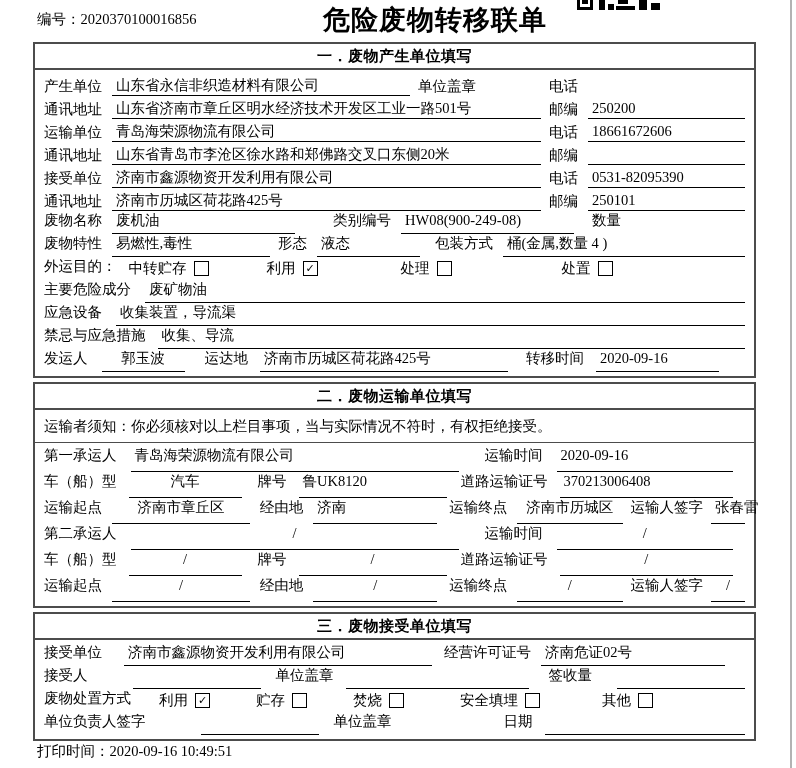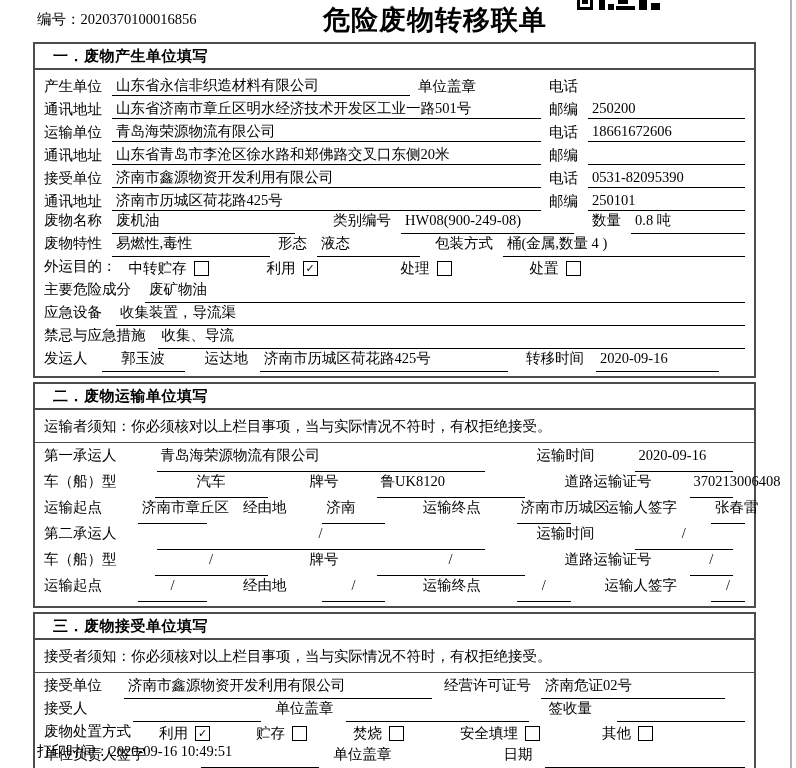--- a/index.html
+++ b/index.html
@@ -13,28 +13,28 @@
   .main-title {
     position:absolute; left:435px; top:2px; transform:translateX(-50%);
     font-size:27px; font-weight:bold; letter-spacing:1px; white-space:nowrap;
   }
   .qr-frag { position:absolute; left:577px; top:0; }
   .window-edge { position:absolute; left:790px; top:0; width:2px; height:768px; background:#b3b3b3; }
 
   .form { position:absolute; left:33px; top:42px; width:723px; }
   .box { border:2px solid #4c4c4c; background:#fff; margin-bottom:4px; }
   .sec-title {
-    font-weight:bold; font-size:15px; padding:3px 18px 2px;
-    border-bottom:2px solid #4c4c4c; letter-spacing:0.5px;
+    font-weight:bold; font-size:15px; padding:3px 8px 2px;
+    border-bottom:2px solid #4c4c4c; letter-spacing:0.5px;text-align:center;
   }
   .sec-body { padding:3px 9px 4px; }
   .notice { font-size:14.5px; padding:7px 9px 6px; border-bottom:1px solid #4c4c4c; }
 
   .row { display:flex; height:23px; font-size:14.5px; white-space:nowrap; }
-  .sec2 .row { height:26px;gap:26px; }
+  .sec2 .row { height:26px; }
   .sec3 .row { height:23px; }
   .lbl { flex-shrink:0; }
   .plain { flex-shrink:0; }
   .u { border-bottom:1px solid #000; padding:0 4px; min-width:26px; line-height:19px; }
   .u.c { text-align:center; }
   .fill { flex:1; }
   .spacer { flex:1; }
   .lgroup { display:flex; width:505px; flex-shrink:0; align-items:flex-end; }
   .rgroup { display:flex; flex:1; align-items:flex-end; }
   .mr8{margin-right:8px;} .mr10{margin-right:10px;} .mr12{margin-right:12px;} .mr14{margin-right:14px;}
@@ -139,21 +139,20 @@
           <span class="u fill">250101</span>
         </div>
       </div>
 
       <div class="row">
         <span class="lbl mr10">废物名称</span>
         <span class="u" style="width:175px">废机油</span>
         <span class="lbl mr10" style="margin-left:38px">类别编号</span>
         <span class="u" style="width:165px">HW08(900-249-08)</span>
         <span class="lbl mr10" style="margin-left:18px">数量</span>
-        <span class="u fill">0.8 吨</span>
       </div>
 
       <div class="row">
         <span class="lbl mr10">废物特性</span>
         <span class="u" style="width:150px">易燃性,毒性</span>
         <span class="lbl mr10" style="margin-left:8px">形态</span>
         <span class="u" style="width:95px">液态</span>
         <span class="lbl mr10" style="margin-left:15px">包装方式</span>
         <span class="u fill">桶(金属,数量 4 )</span>
       </div>
@@ -165,21 +164,21 @@
           <span class="cbx"></span>
         </span>
         <span class="opt" style="margin-left:58px">
           <span>利用</span>
           <span class="cbx">✓</span>
         </span>
         <span class="opt" style="margin-left:83px">
           <span>处理</span>
           <span class="cbx"></span>
         </span>
-        <span class="opt" style="margin-left:78px">
+        <span class="opt" style="margin-left:110px">
           <span>处置</span>
           <span class="cbx"></span>
         </span>
       </div>
 
       <div class="row">
         <span class="lbl mr14">主要危险成分</span>
         <span class="u fill">废矿物油</span>
       </div>
 
@@ -263,21 +262,20 @@
         <span class="u c" style="width:105px">/</span>
         <span class="lbl mr8" style="margin-left:8px">运输人签字</span>
         <span class="u c fill">/</span>
       </div>
 
     </div>
   </div>
 
   <div class="box sec3">
     <div class="sec-title">三．废物接受单位填写</div>
-    <div class="notice">接受者须知：你必须核对以上栏目事项，当与实际情况不符时，有权拒绝接受。</div>
     <div class="sec-body">
 
       <div class="row">
         <span class="lbl" style="margin-right:22px">接受单位</span>
         <span class="u" style="width:300px">济南市鑫源物资开发利用有限公司</span>
         <span class="lbl mr10" style="margin-left:12px">经营许可证号</span>
         <span class="u fill" style="margin-right:20px">济南危证02号</span>
       </div>
 
       <div class="row">

